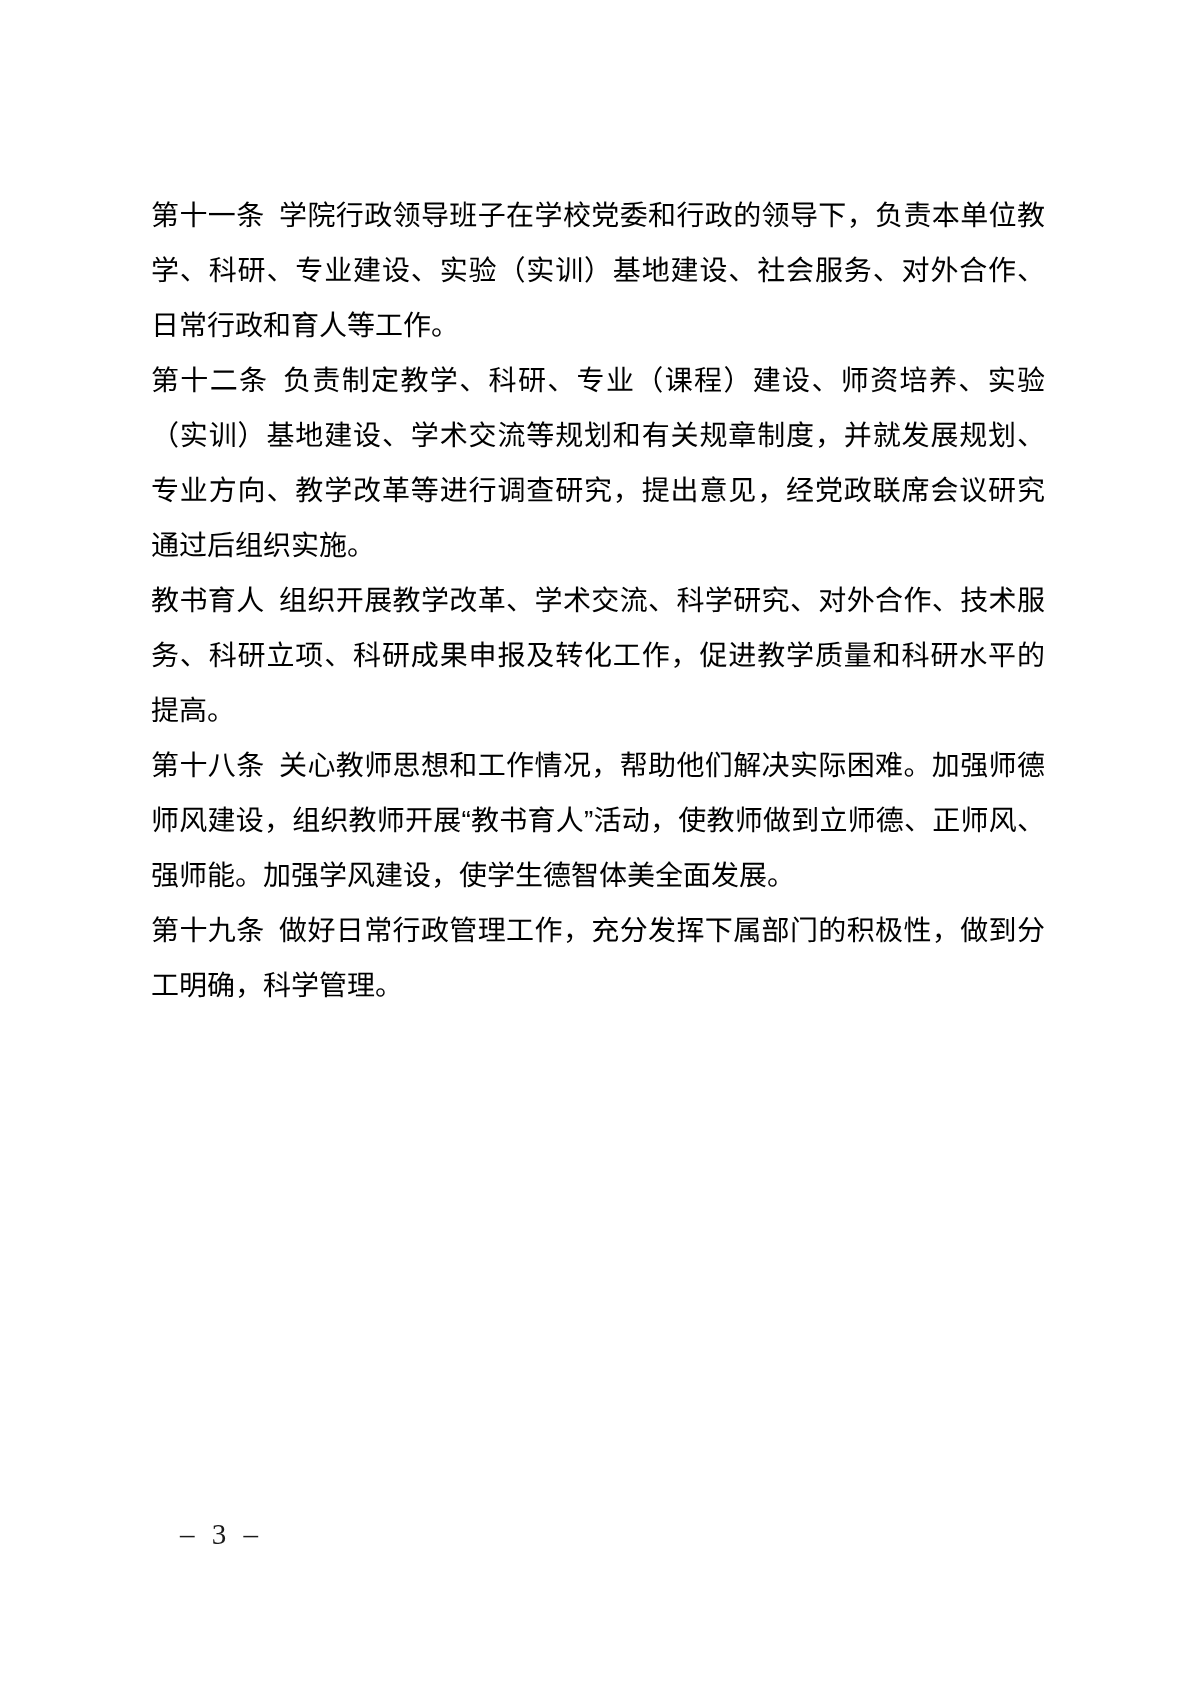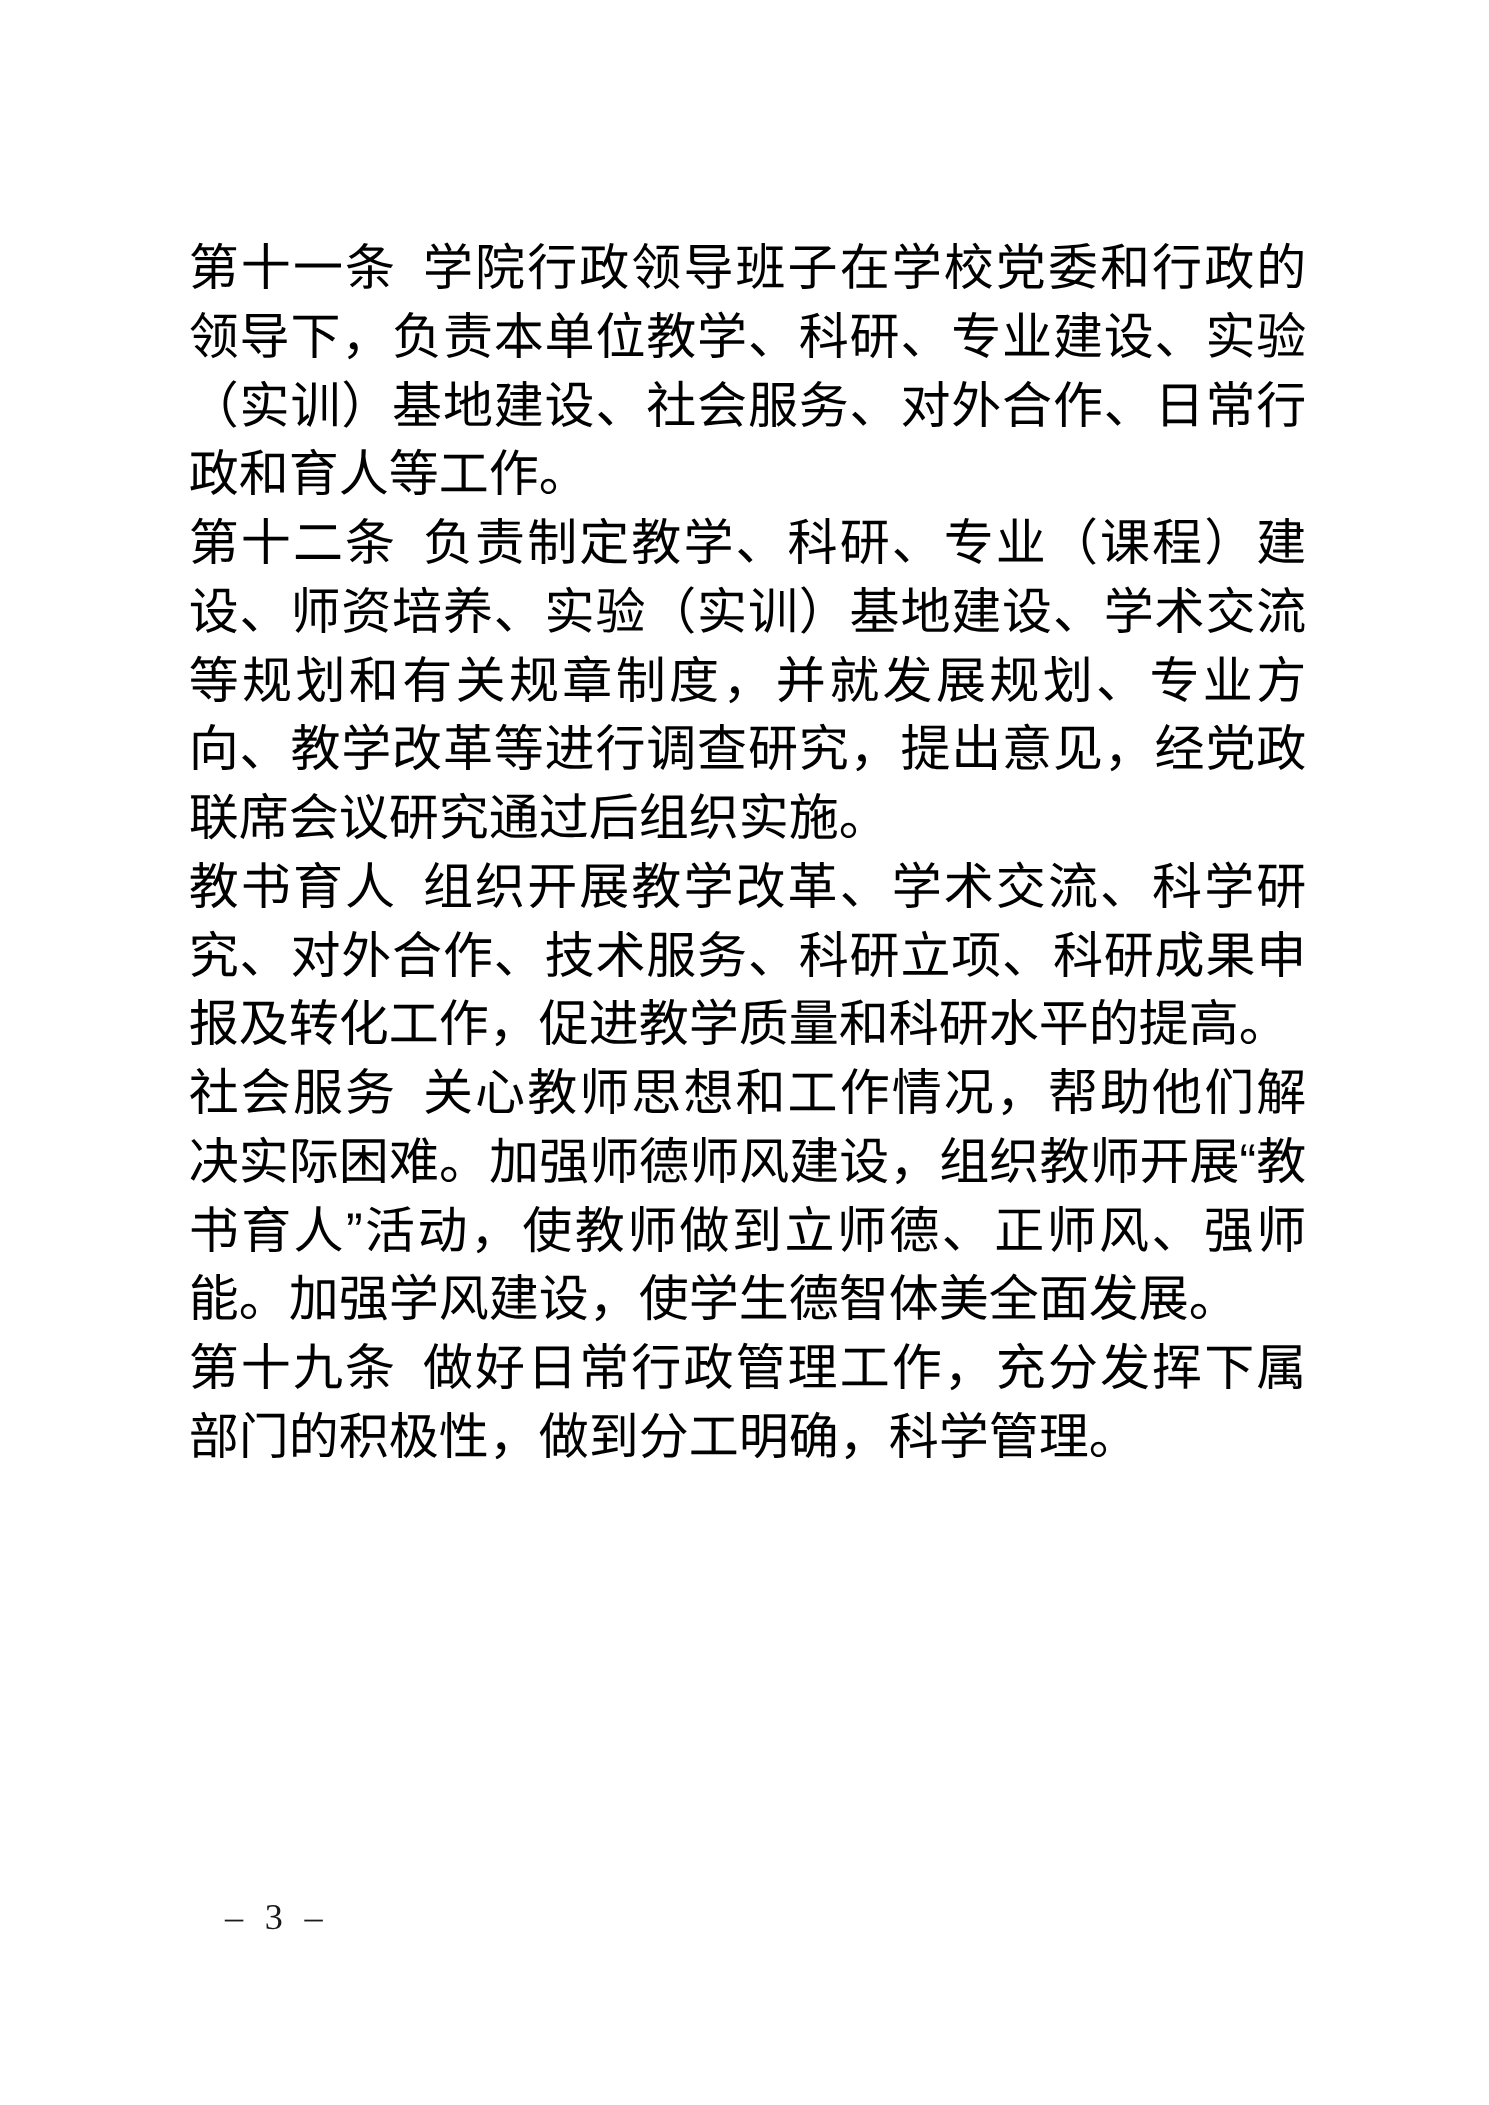--- a/index.html
+++ b/index.html
@@ -18,21 +18,21 @@
   }
   .doc-body {
     position: absolute;
     left: 151px;
     top: 188px;
     width: 894px;
   }
   .doc-body p.article {
     margin: 0;
     padding: 0;
-    font-size: 40px;
+    font-size: 28px;
     line-height: 55px;
     text-align: justify;
     text-justify: inter-character;
     letter-spacing: 0px;
     color: #000000;
     font-weight: 400;
   }
   .doc-body p.article .article-label {
     margin-right: 0.52em;
   }
@@ -58,21 +58,21 @@
     <p class="article"><span class="article-label">第十一条</span><span>学院行政领导班子在学校党委和行政的领导下，负责本单位教学、科研、专业建设、实验（实训）基地建设、社会服务、对外合作、日常行政和育人等工作。</span></p>
 
     <p class="article"><span class="article-label">第十二条</span><span>负责制定教学、科研、专业（课程）建设、师资培养、实验（实训）基地建设、学术交流等规划和有关规章制度，并就发展规划、专业方向、教学改革等进行调查研究，提出意见，经党政联席会议研究通过后组织实施。</span></p>
 
 
 
     <p class="article"><span class="article-label">教书育人</span><span>组织开展教学改革、学术交流、科学研究、对外合作、技术服务、科研立项、科研成果申报及转化工作，促进教学质量和科研水平的提高。</span></p>
 
 
 
-    <p class="article"><span class="article-label">社会服务</span><span>关心教师思想和工作情况，帮助他们解决实际困难。加强师德师风建设，组织教师开展“教书育人”活动，使教师做到立师德、正师风、强师能。加强学风建设，使学生德智体美全面发展。</span></p>
+    <p class="article"><span class="article-label">第十八条</span><span>关心教师思想和工作情况，帮助他们解决实际困难。加强师德师风建设，组织教师开展“教书育人”活动，使教师做到立师德、正师风、强师能。加强学风建设，使学生德智体美全面发展。</span></p>
 
     <p class="article"><span class="article-label">第十九条</span><span>做好日常行政管理工作，充分发挥下属部门的积极性，做到分工明确，科学管理。</span></p>
 
   </div>
 
   <div class="page-footer">– 3 –</div>
 
 </div>
 
 </body></html>

